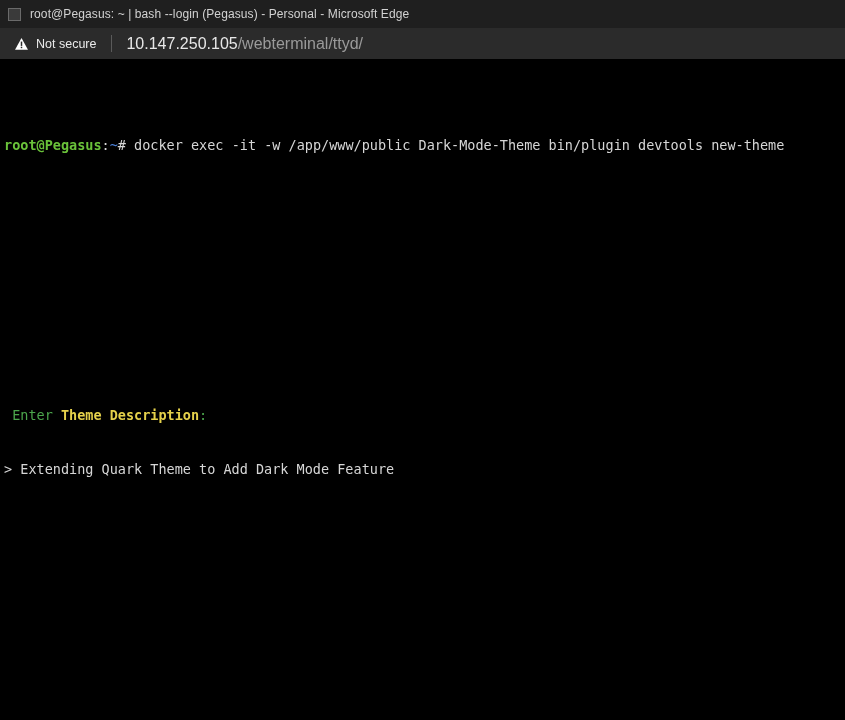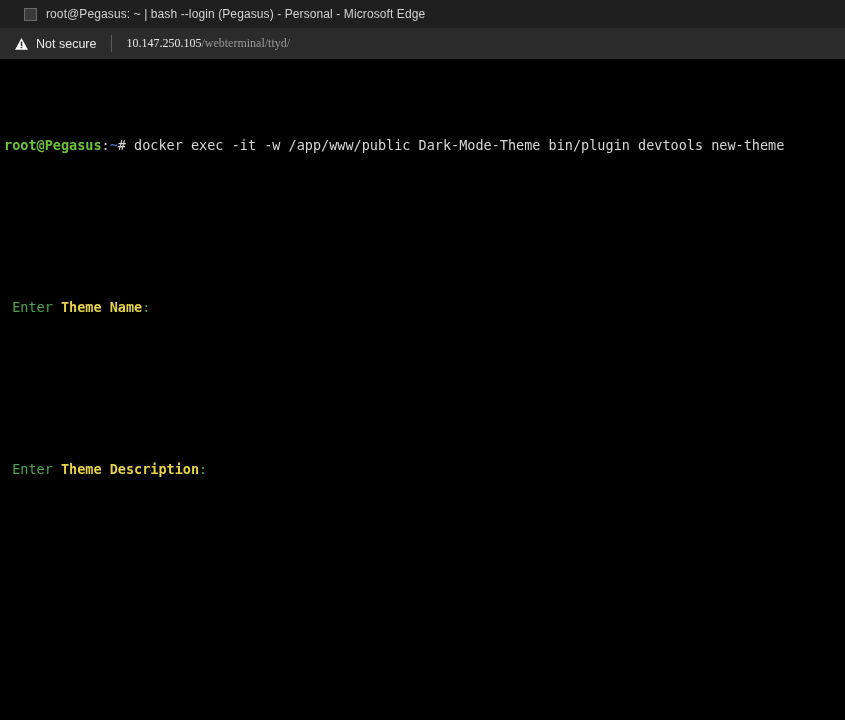--- a/index.html
+++ b/index.html
@@ -13,21 +13,21 @@
   }
 
   
   .browser { width: 845px; height: 720px; display: flex; flex-direction: column; background:#000; }
 
   .titlebar {
     height: 28px;
     background: #1f1f1f;
     display: flex;
     align-items: center;
-    padding: 0 24px;
+    padding: 0 8px;
     flex: 0 0 28px;
   }
   .tab-favicon {
     width: 13px; height: 13px;
     border: 1px solid #6a6a6a;
     background: #3a3a3a;
     margin-right: 9px;
     flex: 0 0 auto;
   }
   .title-text {
@@ -58,21 +58,21 @@
     font-family: "Liberation Sans", sans-serif;
     font-size: 12.5px;
     white-space: nowrap;
   }
   .vsep {
     width: 1px; height: 17px;
     background: #5a5a5a;
     margin: 0 14px 0 15px;
     flex: 0 0 auto;
   }
-  .url { font-family: Liberation Serif, serif; font-size: 12px; white-space: nowrap; }
+  .url { font-family: Liberation Sans, sans-serif; font-size: 16px; white-space: nowrap; }
   .url-host { color: #e8e8e8; }
   .url-path { color: #9a9a9a; }
 
   
   .terminal {
     flex: 1 1 auto;
     background: #000000;
     overflow: hidden;
     padding: 4px 0 8px 4px;
     font-family: "DejaVu Sans Mono", monospace;
@@ -114,26 +114,26 @@
   </div>
 
   <div class="terminal">
 
     
     <div class="line"><span class="c-prompt">root@Pegasus</span><span class="c-white">:</span><span class="c-blue">~</span><span class="c-white"># </span><span class="c-white">docker exec -it -w /app/www/public Dark-Mode-Theme bin/plugin devtools new-theme</span></div>
 
     <div class="blank"></div>
 
     
-    <div class="line"> <span class="c-green">Enter </span><span class="c-yellow">Theme Name</span><span class="c-green">:</span></div>
 
     <div class="blank"></div>
 
     
     <div class="line"> <span class="c-green">Enter </span><span class="c-yellow">Theme Description</span><span class="c-green">:</span></div>
+    <div class="line"><span class="c-gt">&gt; </span><span class="c-white">Extending Quark Theme to Add Dark Mode Feature</span></div>
 
     <div class="blank"></div>
 
     
     
     
 
     
 
     

